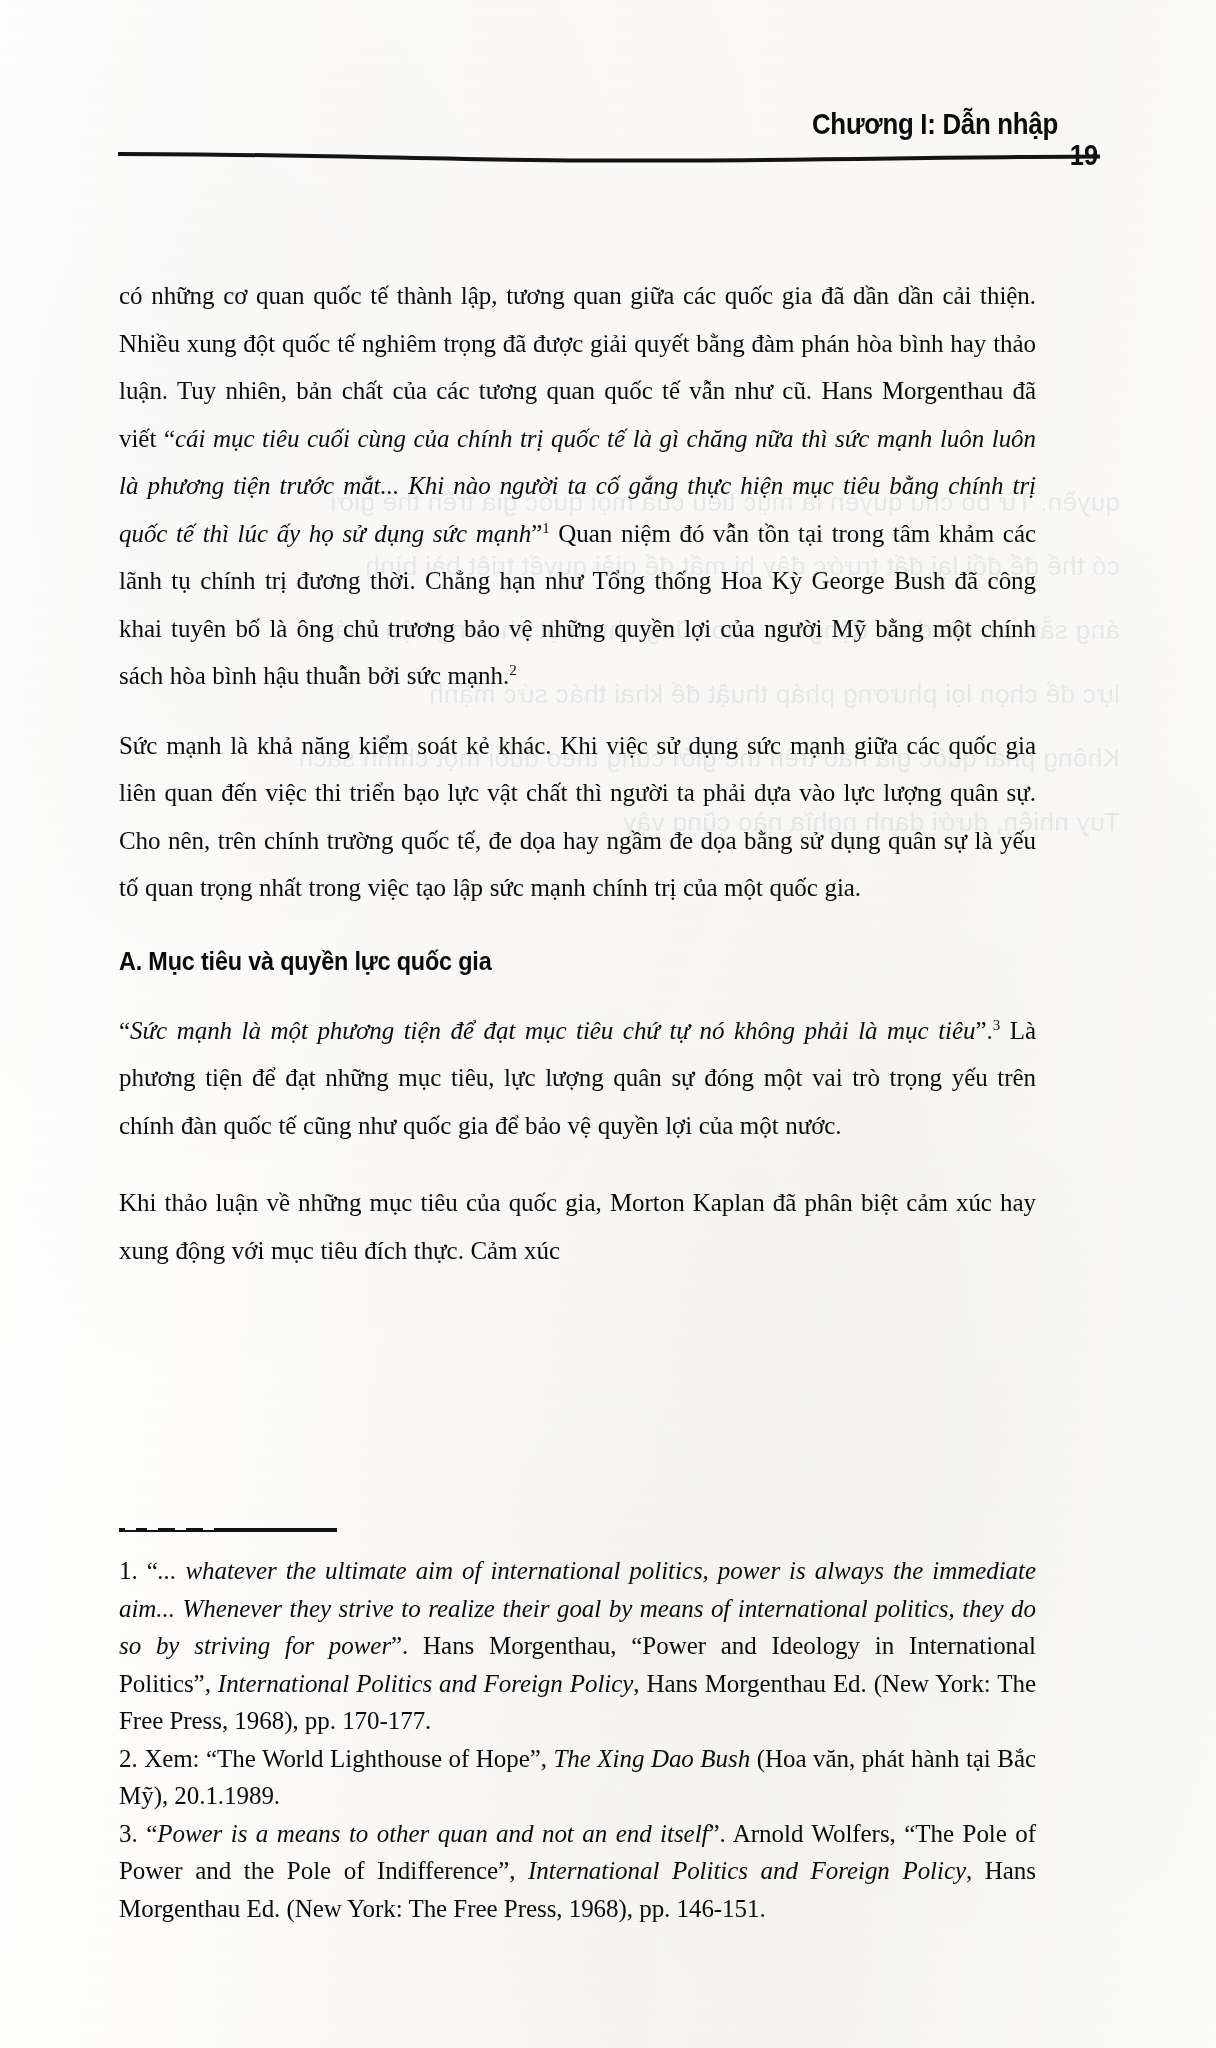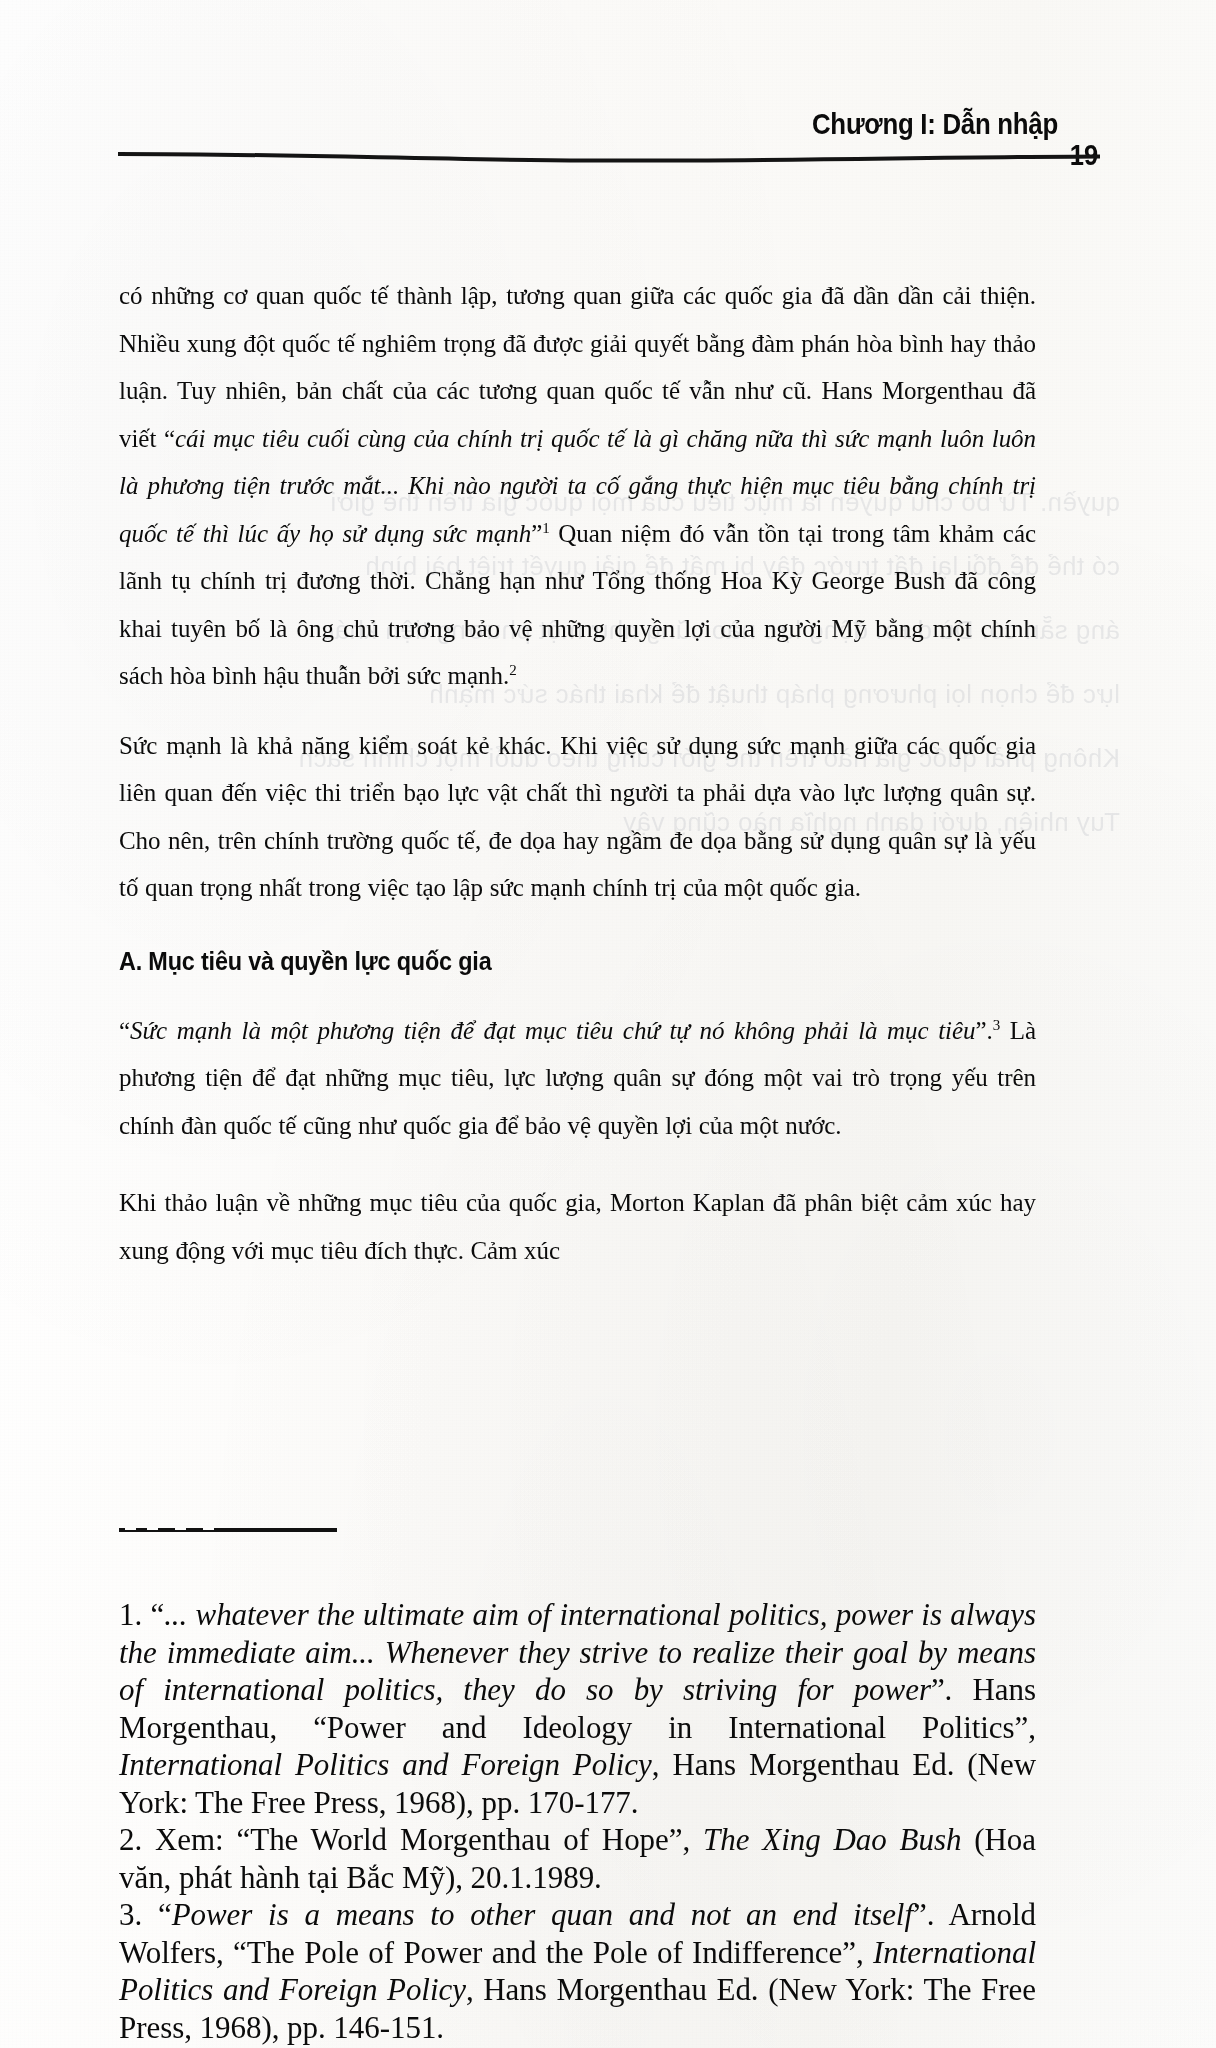--- a/index.html
+++ b/index.html
@@ -158,24 +158,24 @@
   .fn-rule .nick {
     position: absolute;
     top: 2px;
     width: 11px; height: 2px;
     background: #fdfdfc;
   }
 
   .footnotes {
     position: absolute;
     left: 119px;
-    top: 1596px;
+    top: 1552px;
     width: 917px;
     z-index: 3;
-    font-size: 31px;
+    font-size: 25px;
     line-height: 37.5px;
     text-align: justify;
     letter-spacing: -0.05px;
   }
   .footnote { margin: 0; }
   .footnote .it { font-style: italic; }
 </style>
 </head>
 <body>
 
@@ -218,17 +218,17 @@
   <div class="fn-rule">
     <div class="bar"></div>
     <div class="nick" style="left:6px"></div>
     <div class="nick" style="left:28px"></div>
     <div class="nick" style="left:56px"></div>
     <div class="nick" style="left:84px"></div>
   </div>
 
   <div class="footnotes">
     <p class="footnote" id="fn-1"><span>1.</span><span> “</span><span class="it">... whatever the ultimate aim of international politics, power is always the immediate aim... Whenever they strive to realize their goal by means of international politics, they do so by striving for power</span><span>”. Hans Morgenthau, “Power and Ideology in International Politics”, </span><span class="it">International Politics and Foreign Policy</span><span>, Hans Morgenthau Ed. (New York: The Free Press, 1968), pp. 170-177.</span></p>
-    <p class="footnote" id="fn-2"><span>2.</span><span> Xem: “The World Morgenthau of Hope”, </span><span class="it">The Xing Dao Bush</span><span> (Hoa văn, phát hành tại Bắc Mỹ), 20.1.1989.</span></p>
+    <p class="footnote" id="fn-2"><span>2.</span><span> Xem: “The World Lighthouse of Hope”, </span><span class="it">The Xing Dao Bush</span><span> (Hoa văn, phát hành tại Bắc Mỹ), 20.1.1989.</span></p>
     <p class="footnote" id="fn-3"><span>3.</span><span> “</span><span class="it">Power is a means to other quan and not an end itself</span><span>”. Arnold Wolfers, “The Pole of Power and the Pole of Indifference”, </span><span class="it">International Politics and Foreign Policy</span><span>, Hans Morgenthau Ed. (New York: The Free Press, 1968), pp. 146-151.</span></p>
   </div>
 
 </div>
 
 </body></html>

